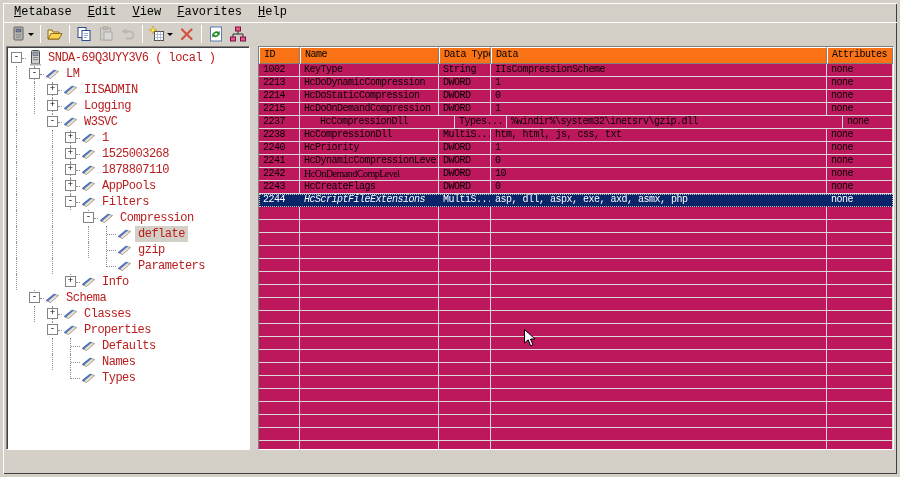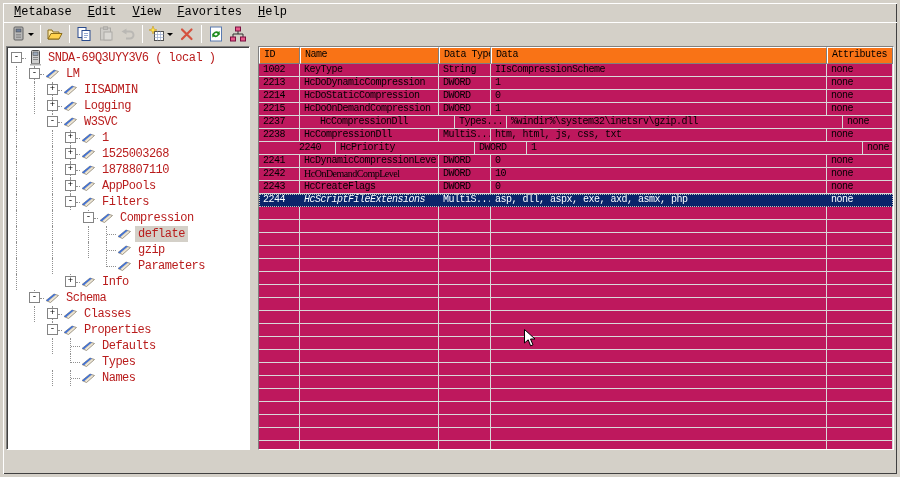--- a/index.html
+++ b/index.html
@@ -459,44 +459,44 @@
               <polygon points="1,9.5 9,3 13.5,4.5 5.5,11.5" fill="#efe7d6" stroke="#8a8270" stroke-width="0.8"></polygon>
               <polygon points="1,9.5 9,3 11,3.6 3,10.2" fill="#3d6fd6"></polygon>
               <path d="M4.5,9 l6.5,-5" stroke="#c9c0ab" stroke-width="0.7"></path>
             </svg>
           </span>
           <span class="tree-label">Defaults</span>
         </div>
         <div class="tree-row">
           <span class="guide"></span>
           <span class="guide"></span>
+          <span class="guide on"></span>
+          <span class="expcol va vb"></span>
+          <span class="tree-icon">
+            <svg width="17" height="14" viewBox="0 0 17 14">
+              <polygon points="1,9.5 9,3 13.5,4.5 5.5,11.5" fill="#efe7d6" stroke="#8a8270" stroke-width="0.8"></polygon>
+              <polygon points="1,9.5 9,3 11,3.6 3,10.2" fill="#3d6fd6"></polygon>
+              <path d="M4.5,9 l6.5,-5" stroke="#c9c0ab" stroke-width="0.7"></path>
+            </svg>
+          </span>
+          <span class="tree-label">Names</span>
+        </div>
+        <div class="tree-row">
+          <span class="guide"></span>
+          <span class="guide"></span>
           <span class="guide"></span>
           <span class="expcol va"></span>
           <span class="tree-icon">
             <svg width="17" height="14" viewBox="0 0 17 14">
               <polygon points="1,9.5 9,3 13.5,4.5 5.5,11.5" fill="#efe7d6" stroke="#8a8270" stroke-width="0.8"></polygon>
               <polygon points="1,9.5 9,3 11,3.6 3,10.2" fill="#3d6fd6"></polygon>
               <path d="M4.5,9 l6.5,-5" stroke="#c9c0ab" stroke-width="0.7"></path>
             </svg>
           </span>
           <span class="tree-label">Types</span>
-        </div>
-        <div class="tree-row">
-          <span class="guide"></span>
-          <span class="guide"></span>
-          <span class="guide on"></span>
-          <span class="expcol va vb"></span>
-          <span class="tree-icon">
-            <svg width="17" height="14" viewBox="0 0 17 14">
-              <polygon points="1,9.5 9,3 13.5,4.5 5.5,11.5" fill="#efe7d6" stroke="#8a8270" stroke-width="0.8"></polygon>
-              <polygon points="1,9.5 9,3 11,3.6 3,10.2" fill="#3d6fd6"></polygon>
-              <path d="M4.5,9 l6.5,-5" stroke="#c9c0ab" stroke-width="0.7"></path>
-            </svg>
-          </span>
-          <span class="tree-label">Names</span>
         </div>
       </div>
     <div class="splitter"></div>
     <div class="panel list-panel">
       <div class="lheader">
           <div class="hcell" style="width: 41px;">ID</div>
           <div class="hcell" style="width: 139px;">Name</div>
           <div class="hcell" style="width: 52px;">Data Type</div>
           <div class="hcell" style="width: 336px;">Data</div>
           <div class="hcell hfill" style="width: 68px;">Attributes</div>
@@ -538,21 +538,21 @@
             <div class="lcell" style="width: 68px; flex: 1 1 0%;">none</div>
           </div>
           <div class="lrow">
             <div class="lcell" style="width: 41px;">2238</div>
             <div class="lcell" style="width: 139px;">HcCompressionDll</div>
             <div class="lcell" style="width: 52px;">MultiS...</div>
             <div class="lcell" style="width: 336px;">htm, html, js, css, txt</div>
             <div class="lcell" style="width: 68px; flex: 1 1 0%;">none</div>
           </div>
           <div class="lrow">
-            <div class="lcell" style="width: 41px; margin-left: 36px;">2240</div>
+            <div class="lcell" style="width: 41px;">2240</div>
             <div class="lcell" style="width: 139px;">HcPriority</div>
             <div class="lcell" style="width: 52px;">DWORD</div>
             <div class="lcell" style="width: 336px;">1</div>
             <div class="lcell" style="width: 68px; flex: 1 1 0%;">none</div>
           </div>
           <div class="lrow">
             <div class="lcell" style="width: 41px;">2241</div>
             <div class="lcell" style="width: 139px;">HcDynamicCompressionLevel</div>
             <div class="lcell" style="width: 52px;">DWORD</div>
             <div class="lcell" style="width: 336px;">0</div>

